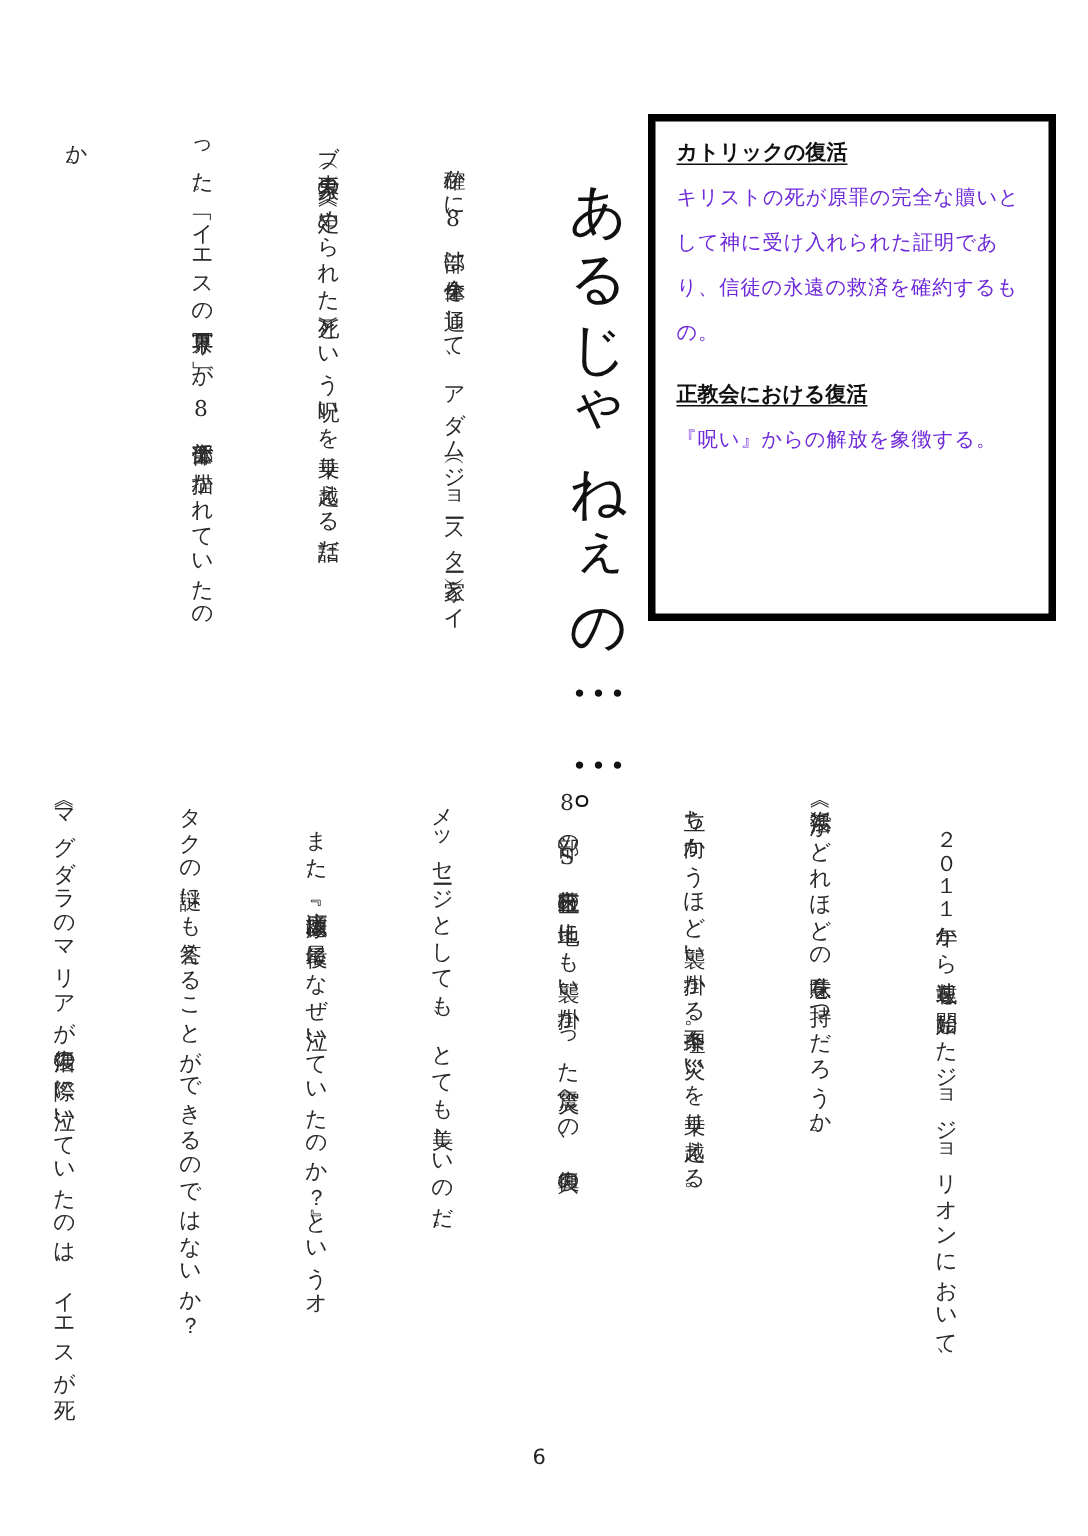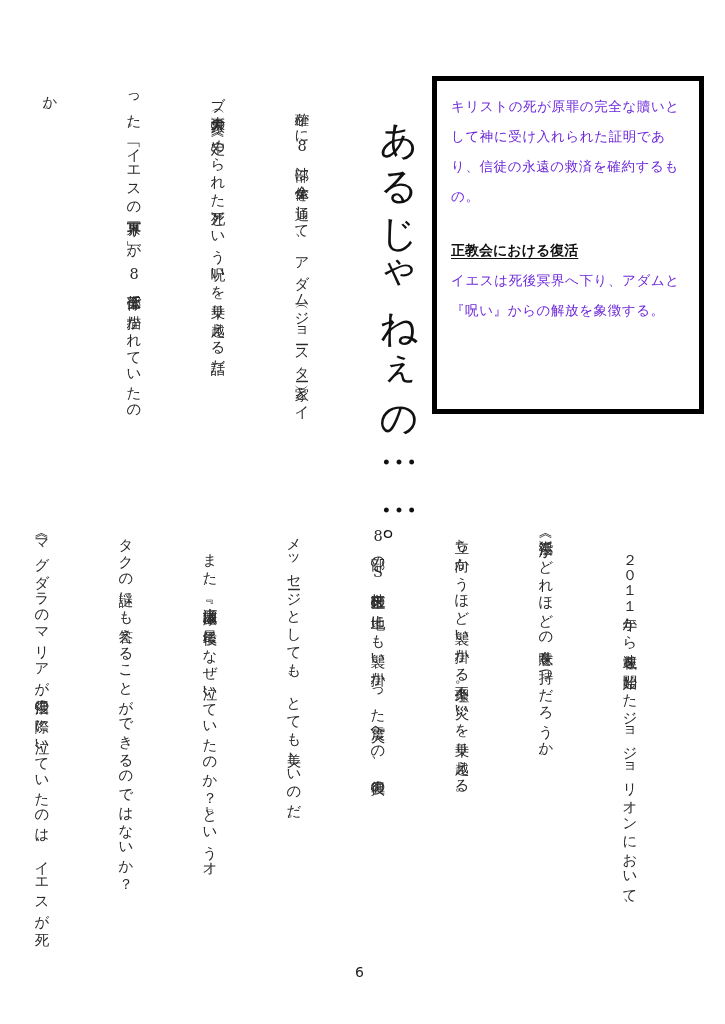--- a/index.html
+++ b/index.html
@@ -58,45 +58,45 @@
     margin: 0 0 4px 0;
   }
   .box-text {
     font-size: 13.5px;
     line-height: 30px;
     color: #6d28d9;
     margin: 0;
     width: 232px;
     letter-spacing: 0.6px;
   }
-  .box-section + .box-section { margin-top: 28px; }
+  .box-section + .box-section { margin-top: 15px; }
 
   #page-number {
     position: absolute;
     left: 355px; top: 964px;
     font-family: "DejaVu Sans", sans-serif;
     font-size: 14px;
     color: #222;
   }
 </style>
 </head>
 <body>
 
 <div id="title">あるじゃねぇの……。</div>
 
 <div id="info-box">
   <div class="box-section">
+    <p class="box-heading">カトリックの復活</p>
     <p class="box-text">キリストの死が原罪の完全な贖いと</p>
     <p class="box-text">して神に受け入れられた証明であ</p>
     <p class="box-text">り、信徒の永遠の救済を確約するも</p>
     <p class="box-text">の。</p>
   </div>
   <div class="box-section">
     <p class="box-heading">正教会における復活</p>
-    <p class="box-text">イエスは死後冥界へ下り、アダムと</p>
     <p class="box-text">『呪い』からの解放を象徴する。</p>
   </div>
 </div>
 
 <div id="top-body" class="vcol">
   <p>　確かに8部は全体を通して、アダム（ジョースター家）とイ</p>
   <p>ブ（東方家）の《定められた死》という呪いを乗り越える話だ</p>
   <p>った。「イエスの冥界下り」が、8部全体で描かれていたの</p>
   <p>か。</p>
   

